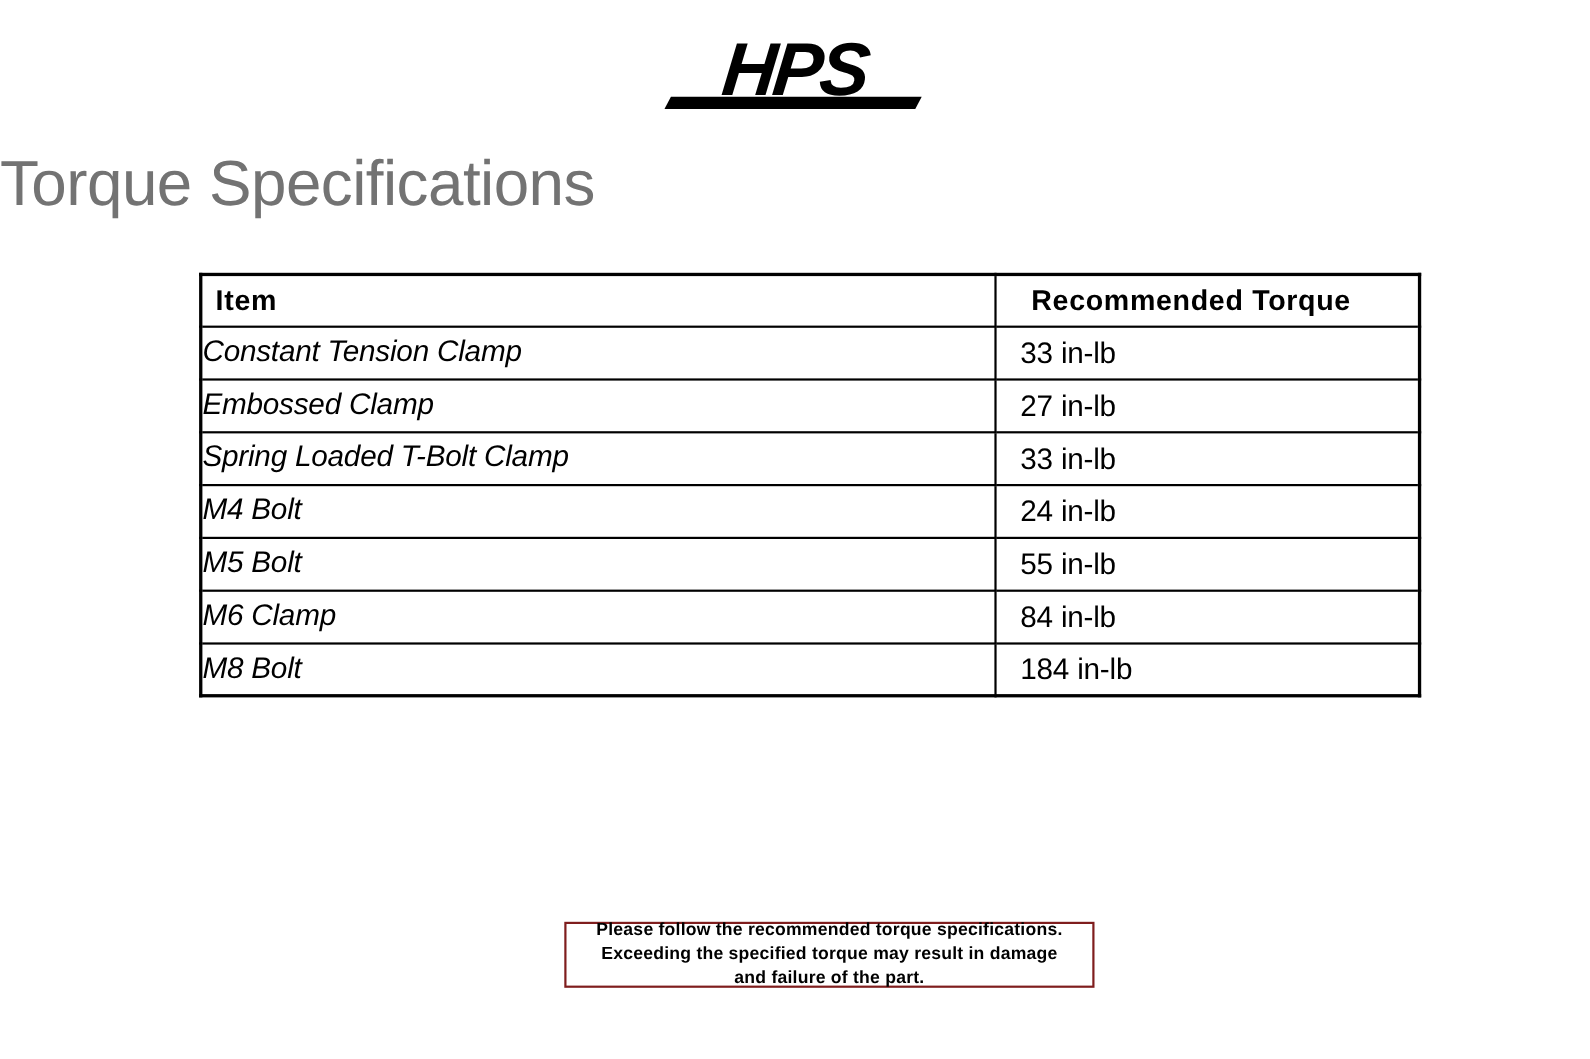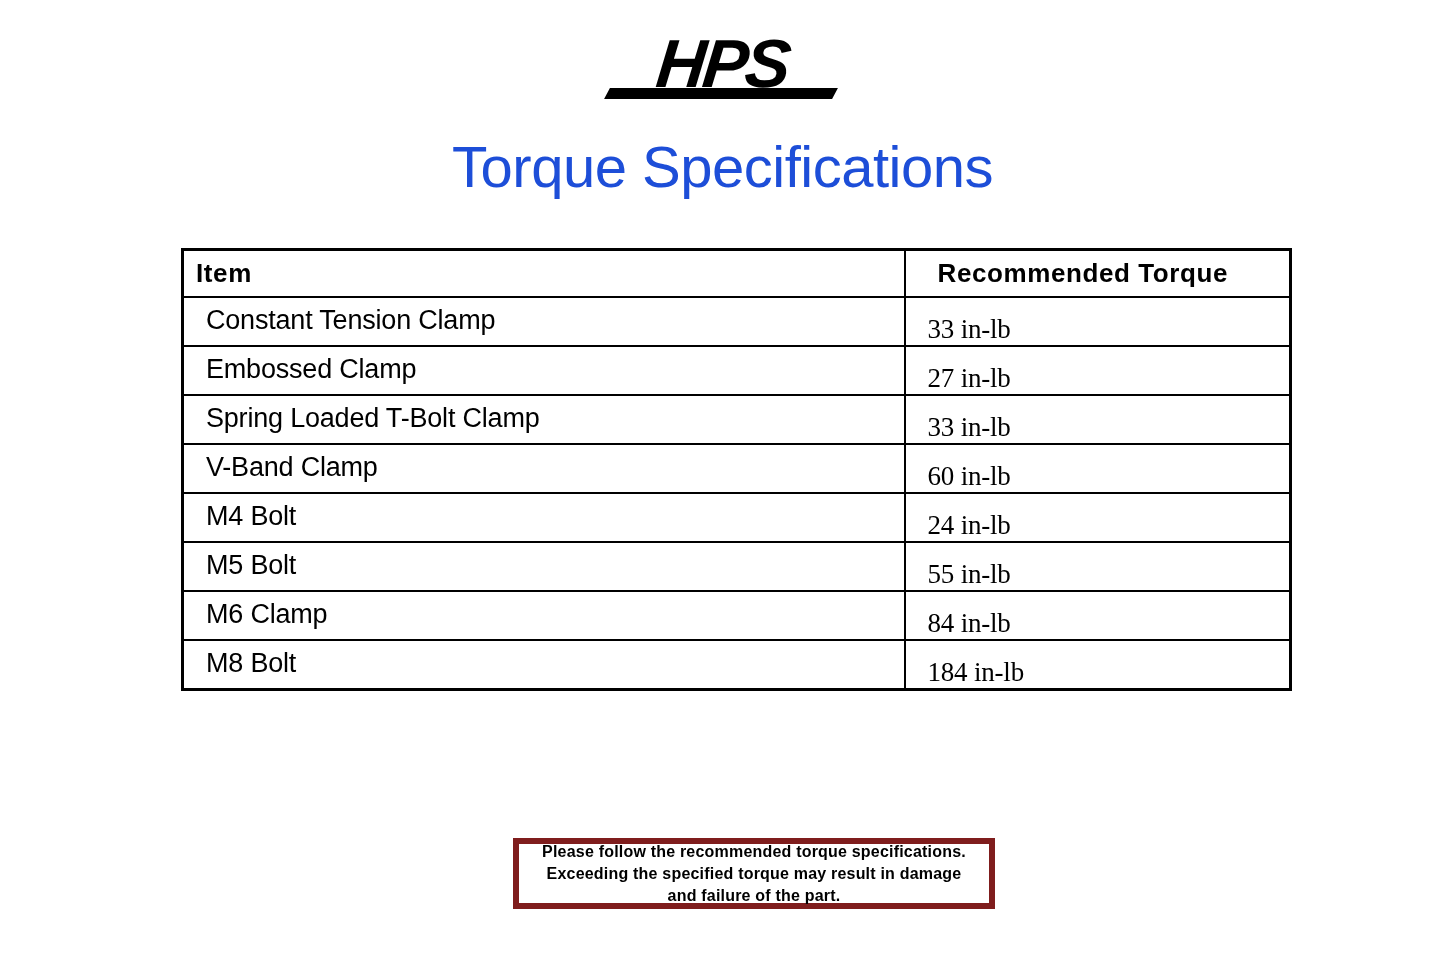--- a/index.html
+++ b/index.html
@@ -57,27 +57,26 @@
     background: #000000;
     transform: skewX(-28deg);
   }
 
   
   .page-title {
     position: absolute;
     left: 0;
     top: 132px;
     width: 1445px;
-    text-align: center;
     font-family: "Liberation Sans", sans-serif;
     font-weight: 400;
     font-size: 58px;
     line-height: 70px;
     letter-spacing: -0.5px;
-    color: #1d4ed8;
+    color: #737373;
   }
 
   
   .spec-table {
     position: absolute;
     left: 181px;
     top: 248px;
     width: 1108px;
     border-collapse: collapse;
     table-layout: fixed;
@@ -106,38 +105,37 @@
   .spec-table thead th.th-torque { padding-left: 32px; }
 
   .spec-table tbody td {
     font-family: "Liberation Sans", sans-serif;
     font-weight: 400;
     font-size: 27px;
     letter-spacing: -0.2px;
     text-align: left;
   }
   .spec-table tbody td.td-item {
-    padding-left: 22px;
     padding-bottom: 2px;
+    font-style: italic;
   }
   .spec-table tbody td.td-torque {
     padding-left: 22px;
-    padding-top: 16px;
-    font-family: Liberation Serif, serif;
+    padding-top: 1px;
   }
 
   
   .footnote {
     position: absolute;
     left: 513px;
     top: 838px;
     width: 482px;
-    height: 71px;
+    height: 60px;
     box-sizing: border-box;
-    border: 6px solid #7f1d1d;
+    border: 2px solid #7f1d1d;
     display: flex;
     flex-direction: column;
     align-items: center;
     justify-content: center;
     background: #ffffff;
   }
   .footnote-line {
     font-family: "Liberation Sans", sans-serif;
     font-weight: 600;
     font-size: 16px;
@@ -178,24 +176,20 @@
     </tr>
     <tr>
       <td class="td-item">Embossed Clamp</td>
       <td class="td-torque">27 in-lb</td>
     </tr>
     <tr>
       <td class="td-item">Spring Loaded T-Bolt Clamp</td>
       <td class="td-torque">33 in-lb</td>
     </tr>
     <tr>
-      <td class="td-item">V-Band Clamp</td>
-      <td class="td-torque">60 in-lb</td>
-    </tr>
-    <tr>
       <td class="td-item">M4 Bolt</td>
       <td class="td-torque">24 in-lb</td>
     </tr>
     <tr>
       <td class="td-item">M5 Bolt</td>
       <td class="td-torque">55 in-lb</td>
     </tr>
     <tr>
       <td class="td-item">M6 Clamp</td>
       <td class="td-torque">84 in-lb</td>

